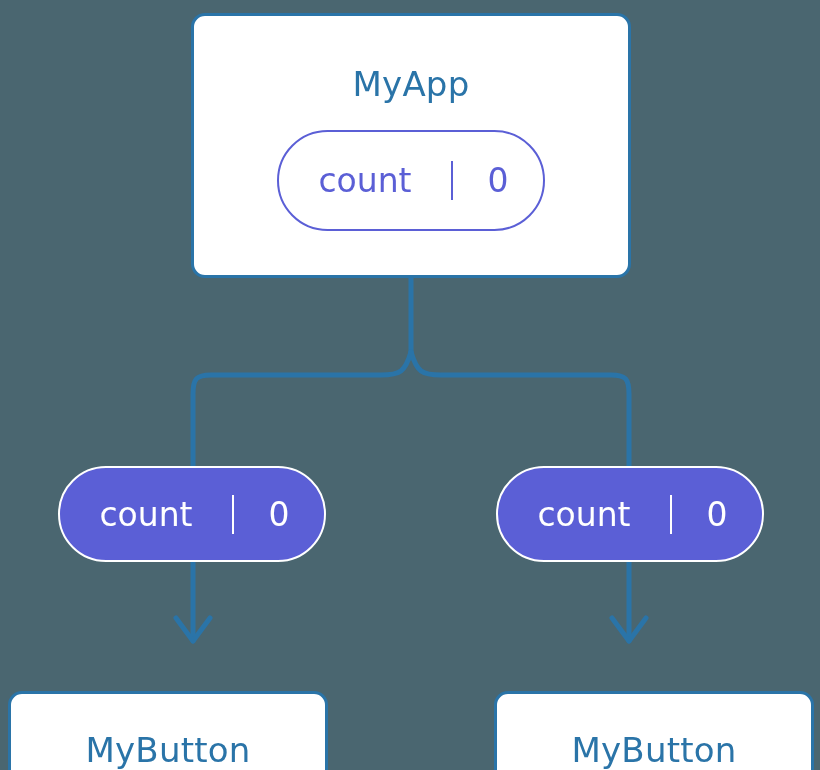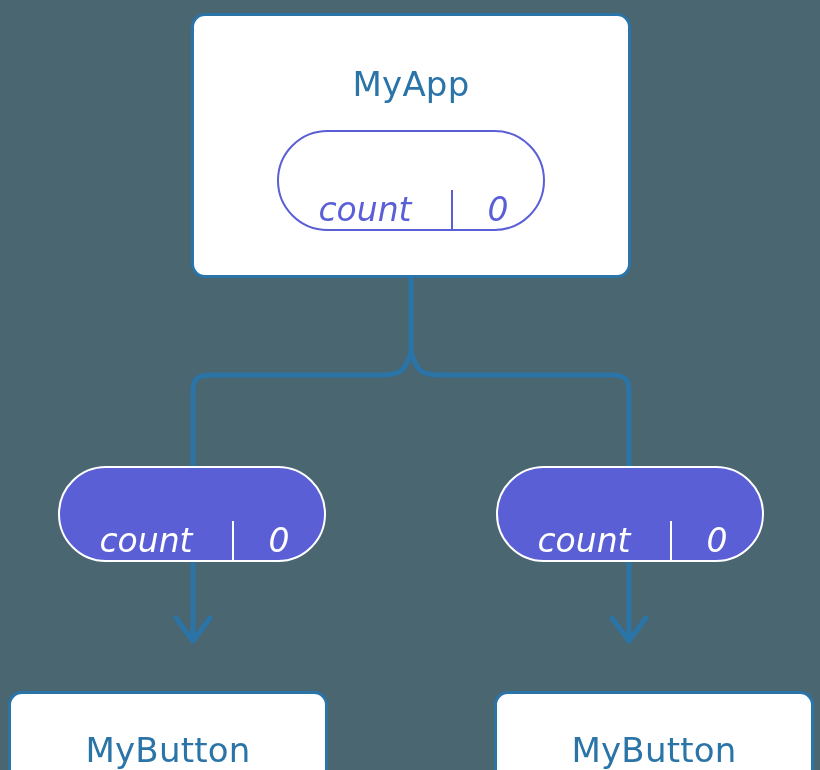--- a/index.html
+++ b/index.html
@@ -70,25 +70,24 @@
     width: 320px;
   }
   .leaf-box .node-title {
     margin-top: 36px;
   }
 
   
   .pill {
     position: absolute;
     display: flex;
-    align-items: flex-end;
+    align-items: center;
     border-radius: 999px;
     box-sizing: border-box;
     overflow: hidden;
-    font-style: italic;
   }
   .pill-key, .pill-val {
     display: flex;
     align-items: center;
     justify-content: center;
     font-size: 33px;
     box-sizing: border-box;
     white-space: nowrap;
   }
 

